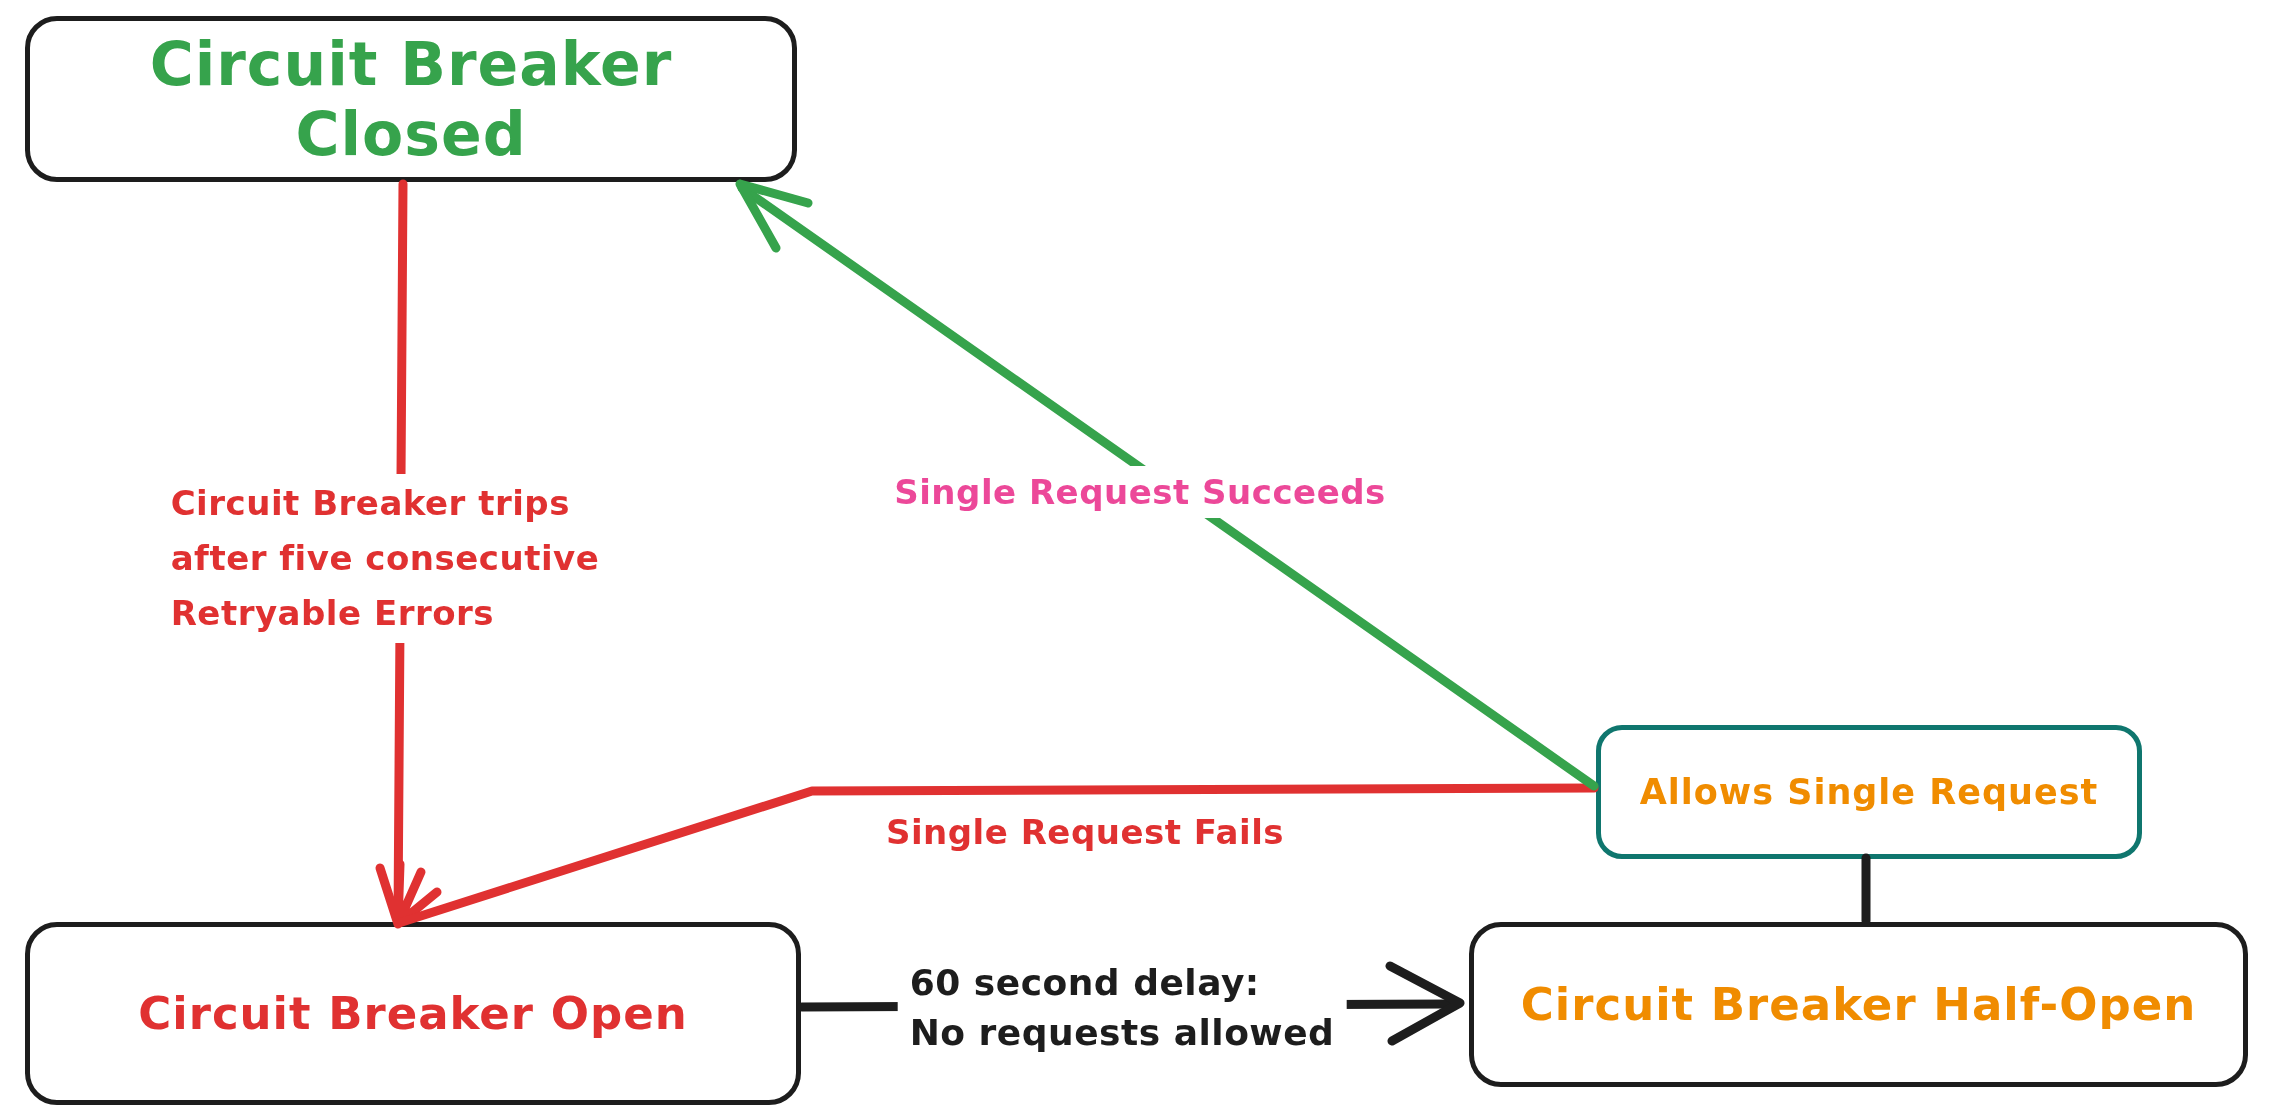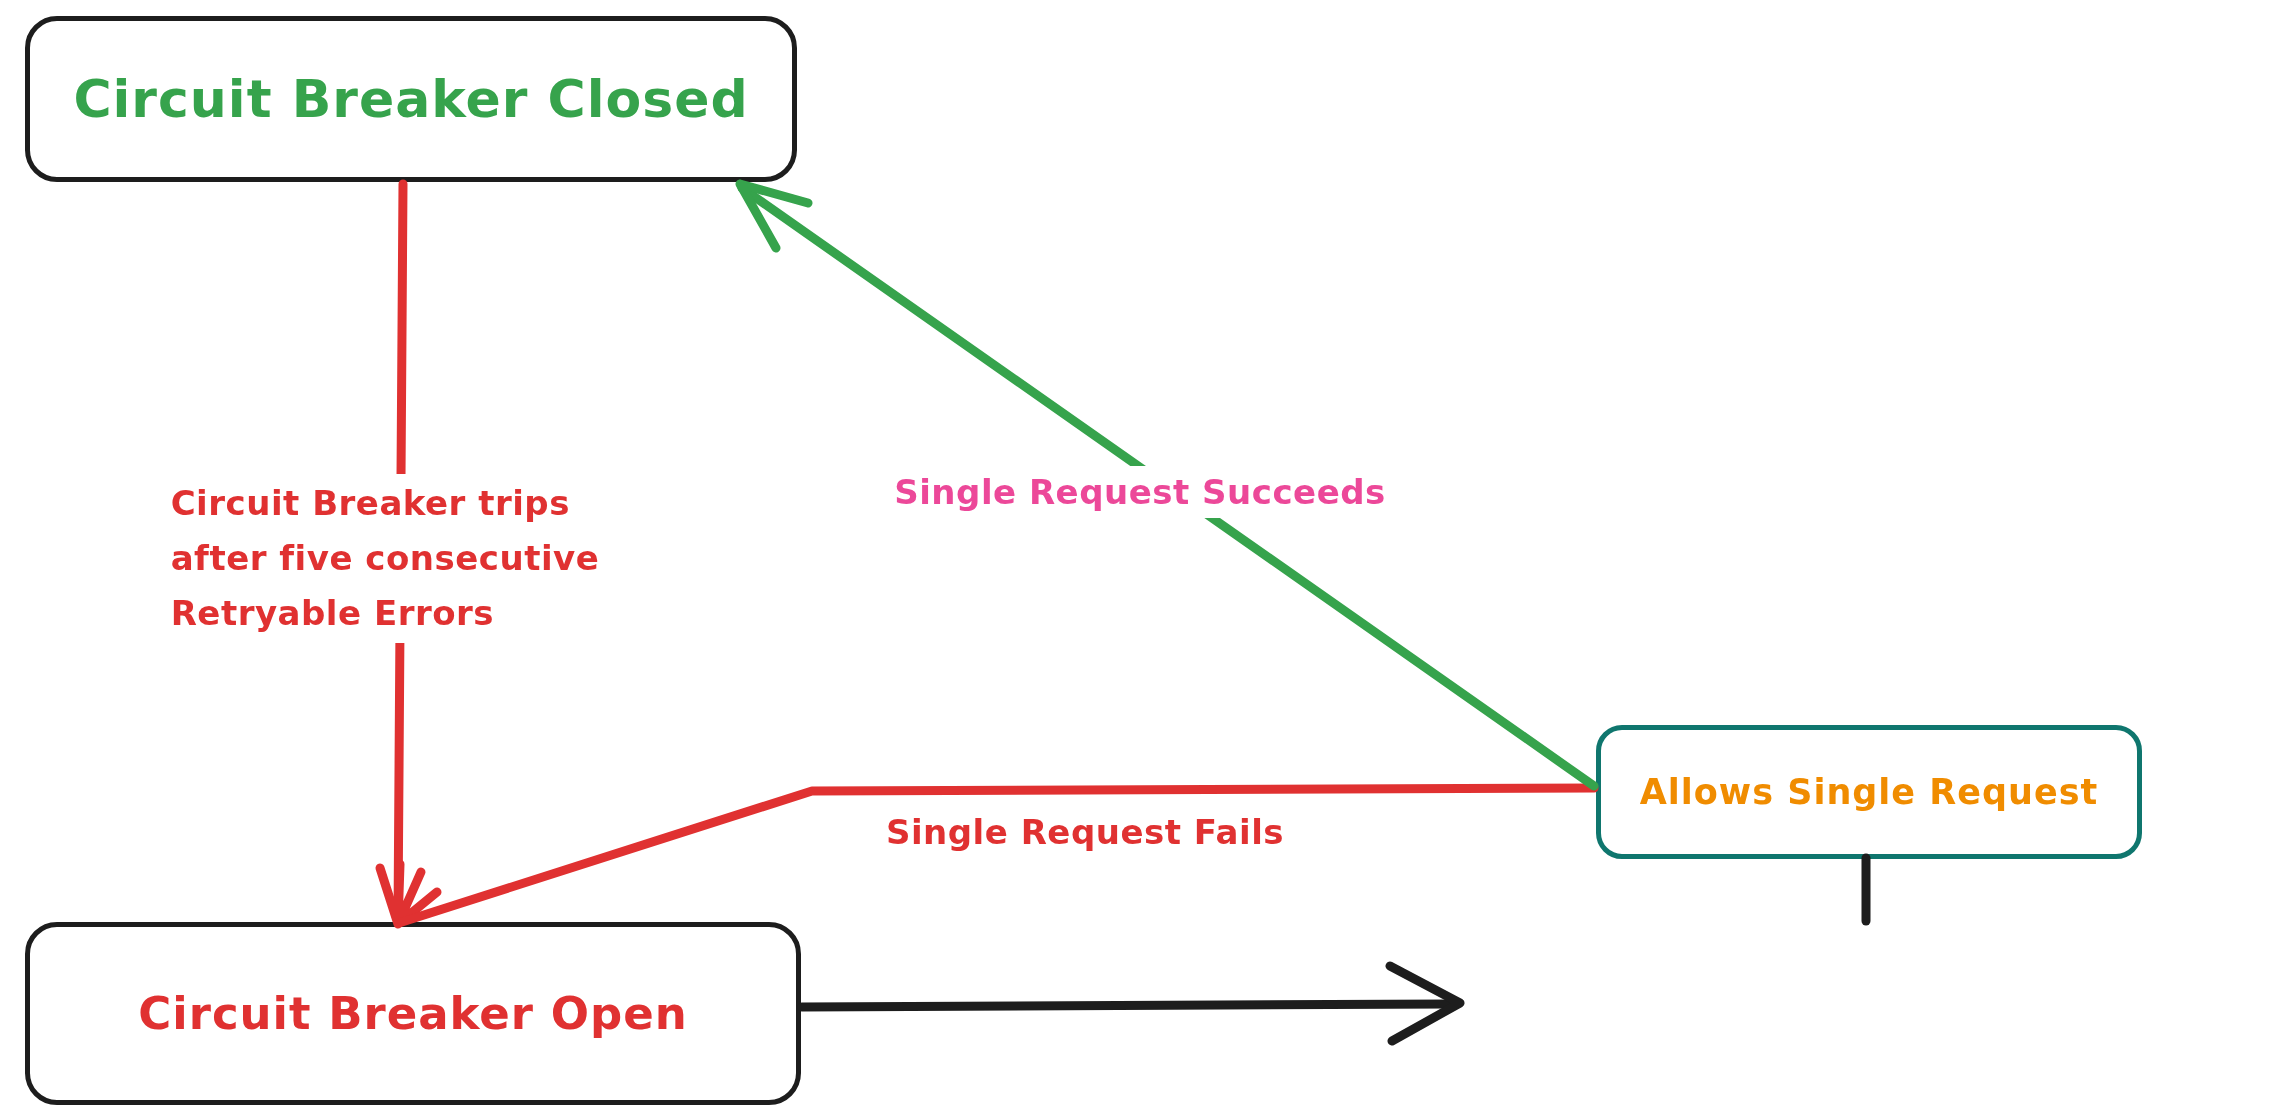--- a/index.html
+++ b/index.html
@@ -27,21 +27,21 @@
     border: 5px solid #1d1d1d;
     border-radius: 32px;
     display: flex;
     align-items: center;
     justify-content: center;
     text-align: center;
     z-index: 1;
     font-weight: bold;
     letter-spacing: 1px;
   }
-  .node-closed  { left: 25px;  top: 16px;  width: 772px; height: 166px; color: #36a34c; font-size: 52px; }
+  .node-closed  { left: 25px;  top: 16px;  width: 772px; height: 166px; color: #36a34c; font-size: 60px; }
   .node-open    { left: 25px;  top: 922px; width: 776px; height: 183px; color: #e03131; font-size: 45px; }
   .node-half    { left: 1469px; top: 922px; width: 779px; height: 165px; color: #f08c00; font-size: 45px; }
   .node-allows  { left: 1596px; top: 725px; width: 546px; height: 134px; color: #f08c00; font-size: 35px;
                   border: 5px solid #0f766e; border-radius: 26px; }
   .edge-label {
     position: absolute;
     transform: translateX(-50%);
     background: #ffffff;
     text-align: left;
     white-space: pre-line;
@@ -61,20 +61,23 @@
 <div class="canvas">
 
   <div class="node node-closed">
     <span>Circuit Breaker Closed</span>
   </div>
 
   <div class="node node-open">
     <span>Circuit Breaker Open</span>
   </div>
 
+  <div class="node node-half">
+    <span>Circuit Breaker Half-Open</span>
+  </div>
 
   <div class="node node-allows">
     <span>Allows Single Request</span>
   </div>
 
   <svg class="wires" width="2272" height="1107" viewBox="0 0 2272 1107">
 
     <path d="M 403 184 L 398 918" stroke="#e03131" stroke-width="9" fill="none" stroke-linecap="round"></path>
 
     <path d="M 398 924 L 380 868 M 398 924 L 400 864 M 398 924 L 421 872 M 398 924 L 437 892" stroke="#e03131" stroke-width="9" fill="none" stroke-linecap="round"></path>
@@ -91,14 +94,16 @@
   </svg>
 
   <div class="edge-label label-trips">Circuit Breaker trips
 after five consecutive
 Retryable Errors</div>
 
   <div class="edge-label label-succeeds">Single Request Succeeds</div>
 
   <div class="edge-label label-fails">Single Request Fails</div>
 
+  <div class="edge-label label-delay">60 second delay:
+No requests allowed</div>
 
 </div>
 
 </body></html>

